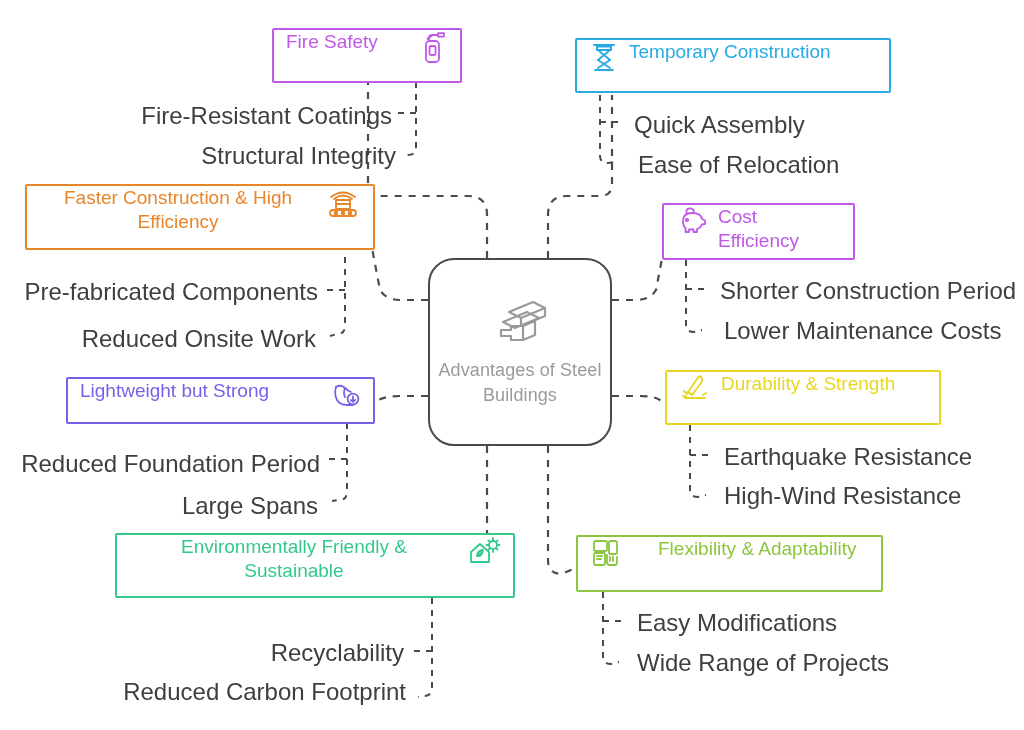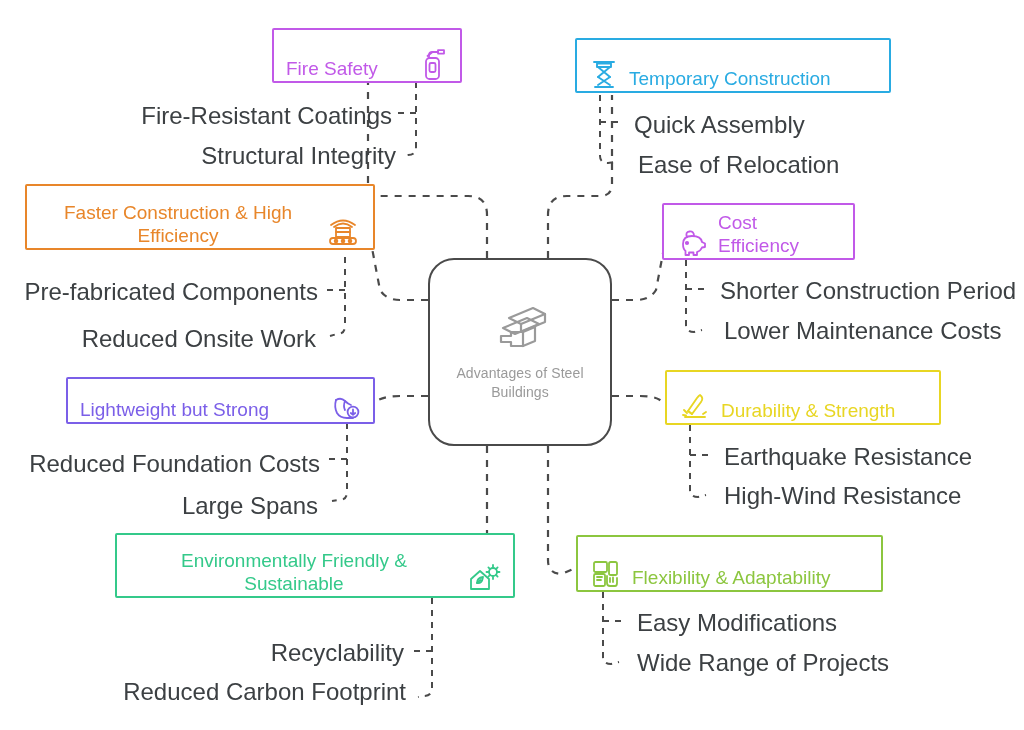--- a/index.html
+++ b/index.html
@@ -39,33 +39,33 @@
     border-radius: 26px;
     background: #ffffff;
     z-index: 5;
   }
   .center-icon {
     margin-bottom: 6px;
     line-height: 0;
   }
   .center-label {
     color: #9a9a9a;
-    font-size: 14px;
+    font-size: 18px;
     line-height: 1.38;
     text-align: center;
     letter-spacing: .1px;
   }
 
   
   .branch-box {
     position: absolute;
     box-sizing: border-box;
     display: flex;
     flex-direction: row;
-    align-items: flex-end;
+    align-items: flex-start;
     border-width: 2px;
     border-style: solid;
     border-radius: 2px;
     background: #ffffff;
     z-index: 5;
     padding: 0 12px;
   }
   .branch-box.icon-right { justify-content: space-between; }
   .branch-box.icon-left  { justify-content: flex-start; }
   .branch-label {
@@ -220,21 +220,21 @@
     <span class="branch-icon">
       <svg width="32" height="30" viewBox="0 0 32 30" fill="none" stroke="#7B5FE8" stroke-width="1.8" stroke-linejoin="round" stroke-linecap="round">
         <path d="M7 8 Q5 15 8 21 Q11 26 18 26 L24 26"></path>
         <path d="M7 8 Q12 5 16 9 Q19 12 22 13"></path>
         <path d="M16 9 Q14 14 16 18"></path>
         <circle cx="24" cy="20" r="5.4"></circle>
         <path d="M24 17.4 L24 22.6 M21.8 21 L24 22.8 L26.2 21"></path>
       </svg>
     </span>
   </div>
-  <div class="sub-item align-right" style="left:0px; top:452px; width:320px;">Reduced Foundation Costs</div>
+  <div class="sub-item align-right" style="left:0px; top:452px; width:320px;">Reduced Foundation Period</div>
   <div class="sub-item align-right" style="left:0px; top:494px; width:318px;">Large Spans</div>
 
   <div class="branch-box icon-left" style="left:665px; top:370px; width:276px; height:55px; border-color:#E8D623;">
     <span class="branch-icon">
       <svg width="32" height="32" viewBox="0 0 32 32" fill="none" stroke="#E8D623" stroke-width="1.9" stroke-linejoin="round" stroke-linecap="round">
         <path d="M21 4 Q25 7 22 11 L13 23 L9 20 L18 7 Q20 4.5 21 4 Z"></path>
         <path d="M13 23 L9 20"></path>
         <path d="M6 26 L26 26"></path>
         <path d="M5 19 L8 22 M4 24 L7 24.5 M27 21 L24 23"></path>
       </svg>
@@ -255,21 +255,21 @@
         <circle cx="26" cy="10" r="4"></circle>
         <path d="M26 3 L26 5 M26 15 L26 17 M19.5 10 L21.5 10 M30.5 10 L32.5 10
                  M21.4 5.4 L22.8 6.8 M29.2 13.2 L30.6 14.6
                  M30.6 5.4 L29.2 6.8 M22.8 13.2 L21.4 14.6"></path>
       </svg>
     </span>
   </div>
   <div class="sub-item align-right" style="left:0px; top:641px; width:404px;">Recyclability</div>
   <div class="sub-item align-right" style="left:0px; top:680px; width:406px;">Reduced Carbon Footprint</div>
 
-  <div class="branch-box icon-left" style="left:576px; top:535px; width:307px; height:57px; border-color:#8CC63F;">
+  <div class="branch-box icon-left" style="left:576px; top:535px; width:307px; height:57px; border-color:#8CC63F;gap:26px;">
     <span class="branch-icon">
       <svg width="32" height="32" viewBox="0 0 32 32" fill="none" stroke="#8CC63F" stroke-width="1.8" stroke-linejoin="round" stroke-linecap="round">
         <rect x="4" y="4" width="13" height="10" rx="1.5"></rect>
         <rect x="19" y="4" width="8" height="13" rx="1.8"></rect>
         <rect x="4" y="16" width="11" height="12" rx="1.5"></rect>
         <path d="M7 19 L12 19 M7 22 L11 22"></path>
         <path d="M17 18 L17 25 Q17 28 20 28 L25 28 Q27 28 27 25 L27 20"></path>
         <path d="M20 20 L20 24 M23 19.5 L23 24"></path>
       </svg>
     </span>

